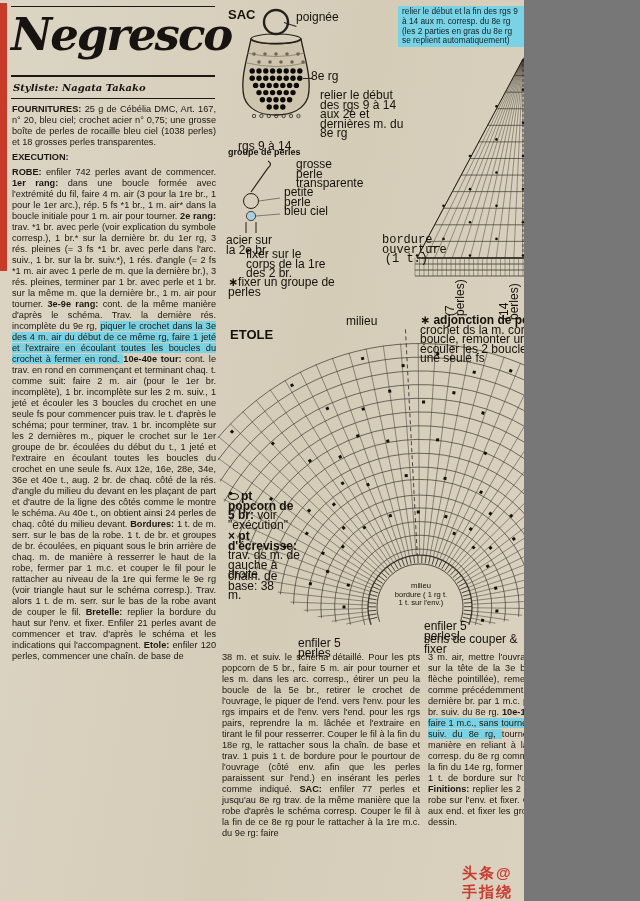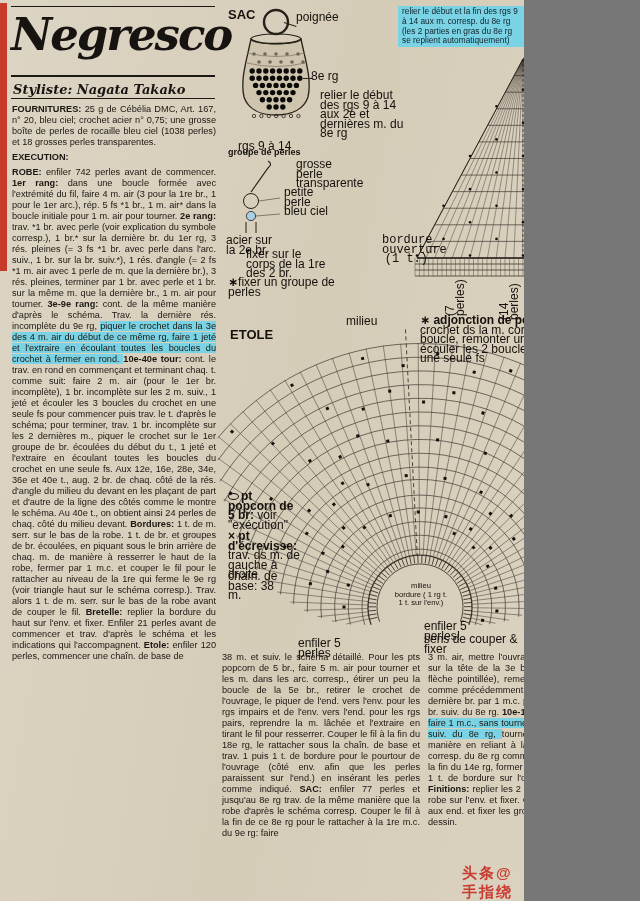--- a/index.html
+++ b/index.html
@@ -5,21 +5,21 @@
   html,body{margin:0;padding:0;background:#777;}
   .page{position:relative;width:524px;height:901px;overflow:hidden;
     background:linear-gradient(100deg,#ddd5c4,#d5ccb8 55%,#dad2bf);
     font-family:"Liberation Sans","DejaVu Sans",sans-serif;color:#171310;}
   .redbar{position:absolute;left:0;top:3px;width:7px;height:268px;background:var(--red,#c63b2a);}
   .title{position:absolute;left:11px;top:8px;width:206px;
     font-family:"DejaVu Serif","Liberation Serif",serif;font-style:italic;font-weight:bold;
     font-size:45px;letter-spacing:-2px;line-height:1.2;}
   .rule{position:absolute;background:#1c1914;}
   .stylist{position:absolute;left:13px;top:82px;font-family:"DejaVu Serif","Liberation Serif",serif;
-    font-style:italic;font-weight:bold;font-size:13px;}
+    font-style:italic;font-weight:bold;font-size:10px;}
   .col{position:absolute;font-size:9.2px;line-height:11px;text-align:justify;color:#1b1712;}
   .col p{margin:0 0 4px 0;}
   .col b{font-weight:bold;}
   .hl{background:var(--hl,#7ad3e4);}
   .lbl{position:absolute;font-size:12px;line-height:9.6px;color:#15110c;z-index:3;}
   .lbl b{font-size:inherit;}
   .big-lbl{font-size:13px;font-weight:bold;}
   .note{position:absolute;font-size:8.3px;line-height:9.8px;background:var(--hl,#7ad3e4);
     padding:1px 4px;z-index:3;color:#10222a;}
   .vert{writing-mode:vertical-rl;transform:rotate(180deg);}

